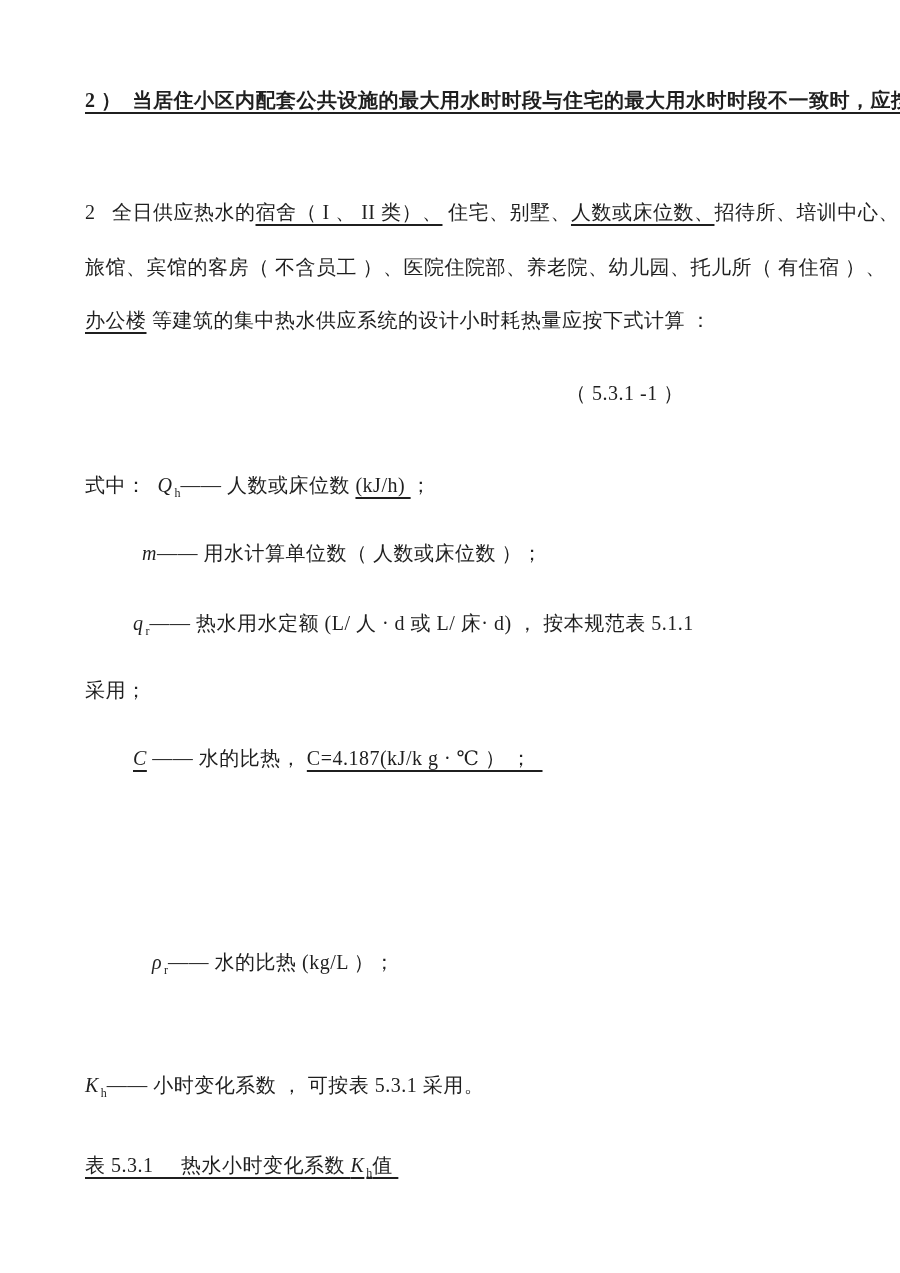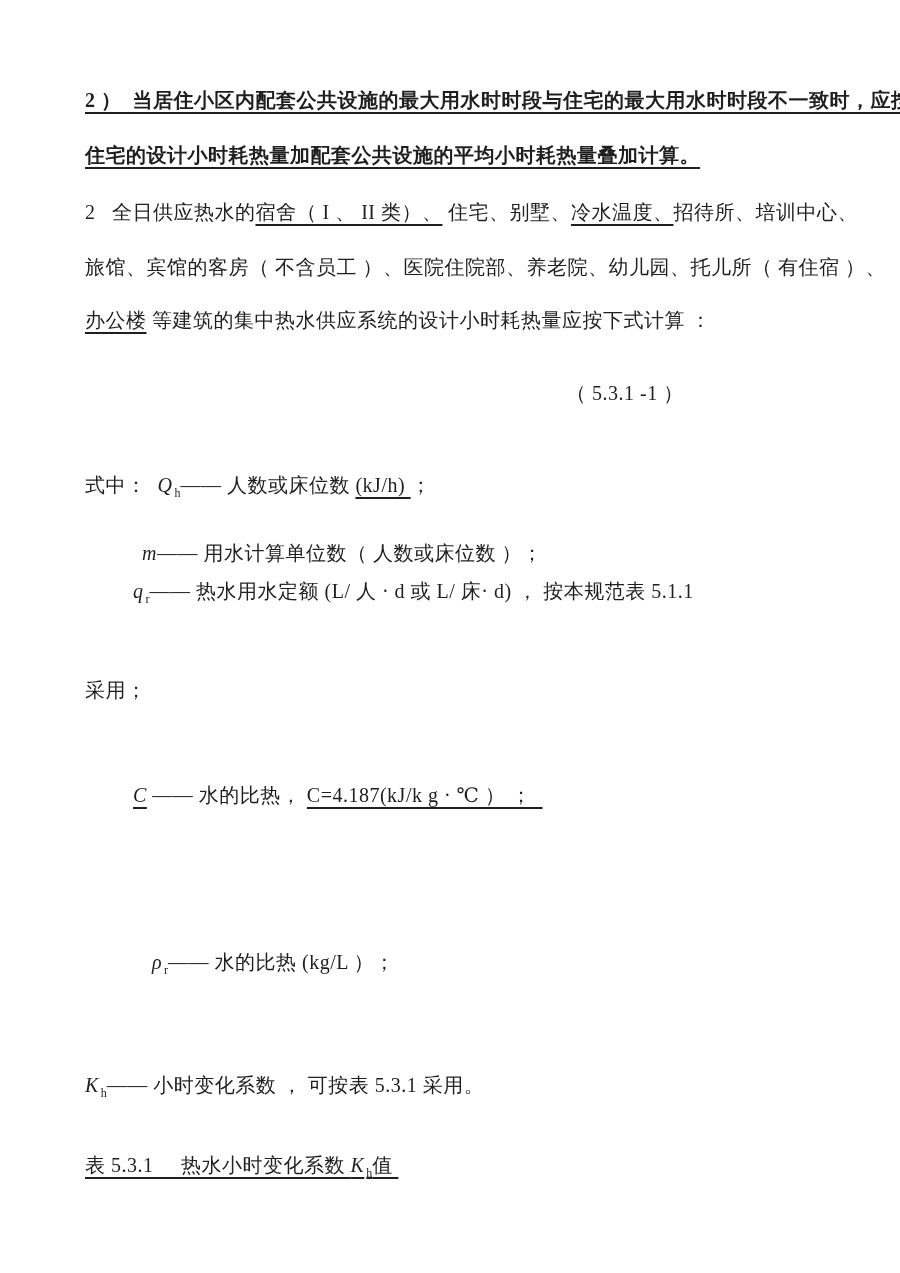--- a/index.html
+++ b/index.html
@@ -33,37 +33,36 @@
     letter-spacing: 0;
     margin-left: 2px;
   }
 </style>
 </head>
 <body>
 
 <div class="page">
 
   <div class="ln b u" style="top:87px">2 ）  当居住小区内配套公共设施的最大用水时时段与住宅的最大用水时时段不一致时，应按</div>
-  <div class="ln b u" style="top:142px">住宅的设计小时耗热量加配套公共设施的平均小时耗热量叠加计算。</div>
 
-  <div class="ln" style="top:199px"><span>2   全日供应热水的</span><span class="u">宿舍（ I 、 II 类）、</span><span> 住宅、别墅、</span><span class="u">冷水温度、</span><span>招待所、培训中心、</span></div>
+  <div class="ln" style="top:199px"><span>2   全日供应热水的</span><span class="u">宿舍（ I 、 II 类）、</span><span> 住宅、别墅、</span><span class="u">人数或床位数、</span><span>招待所、培训中心、</span></div>
   <div class="ln" style="top:254px">旅馆、宾馆的客房（ 不含员工 ）、医院住院部、养老院、幼儿园、托儿所（ 有住宿 ）、</div>
   <div class="ln" style="top:307px"><span class="u">办公楼</span><span> 等建筑的集中热水供应系统的设计小时耗热量应按下式计算 ：</span></div>
 
   <div class="ln" style="top:380px; left:566px">（ 5.3.1 -1 ）</div>
 
   <div class="ln" style="top:472px"><span>式中：  </span><span class="i">Q</span><sub>h</sub><span>—— 人数或床位数 </span><span class="u">(kJ/h) </span><span>；</span></div>
 
   <div class="ln" style="top:540px; left:142px"><span class="i">m</span><span>—— 用水计算单位数（ 人数或床位数 ）；</span></div>
 
-  <div class="ln" style="top:578px; left:133px"><span class="i">q</span><sub>r</sub><span>—— 热水用水定额 (L/ 人 · d 或 L/ 床· d) ， 按本规范表 5.1.1</span></div>
+  <div class="ln" style="top:610px; left:133px"><span class="i">q</span><sub>r</sub><span>—— 热水用水定额 (L/ 人 · d 或 L/ 床· d) ， 按本规范表 5.1.1</span></div>
 
   <div class="ln" style="top:677px">采用；</div>
 
-  <div class="ln" style="top:782px; left:133px"><span class="i u">C</span><span> —— 水的比热， </span><span class="u">C=4.187(kJ/k g · ℃ ） ；  </span></div>
+  <div class="ln" style="top:745px; left:133px"><span class="i u">C</span><span> —— 水的比热， </span><span class="u">C=4.187(kJ/k g · ℃ ） ；  </span></div>
 
 
 
   <div class="ln" style="top:949px; left:152px"><span class="i">ρ</span><sub>r</sub><span>—— 水的比热 (kg/L ）；</span></div>
 
 
   <div class="ln" style="top:1072px"><span class="i">K</span><sub>h</sub><span>—— 小时变化系数 ， 可按表 5.3.1 采用。</span></div>
 
   <div class="ln u" style="top:1152px"><span>表 5.3.1     热水小时变化系数 </span><span class="i">K</span><sub>h</sub><span>值 </span></div>
 

